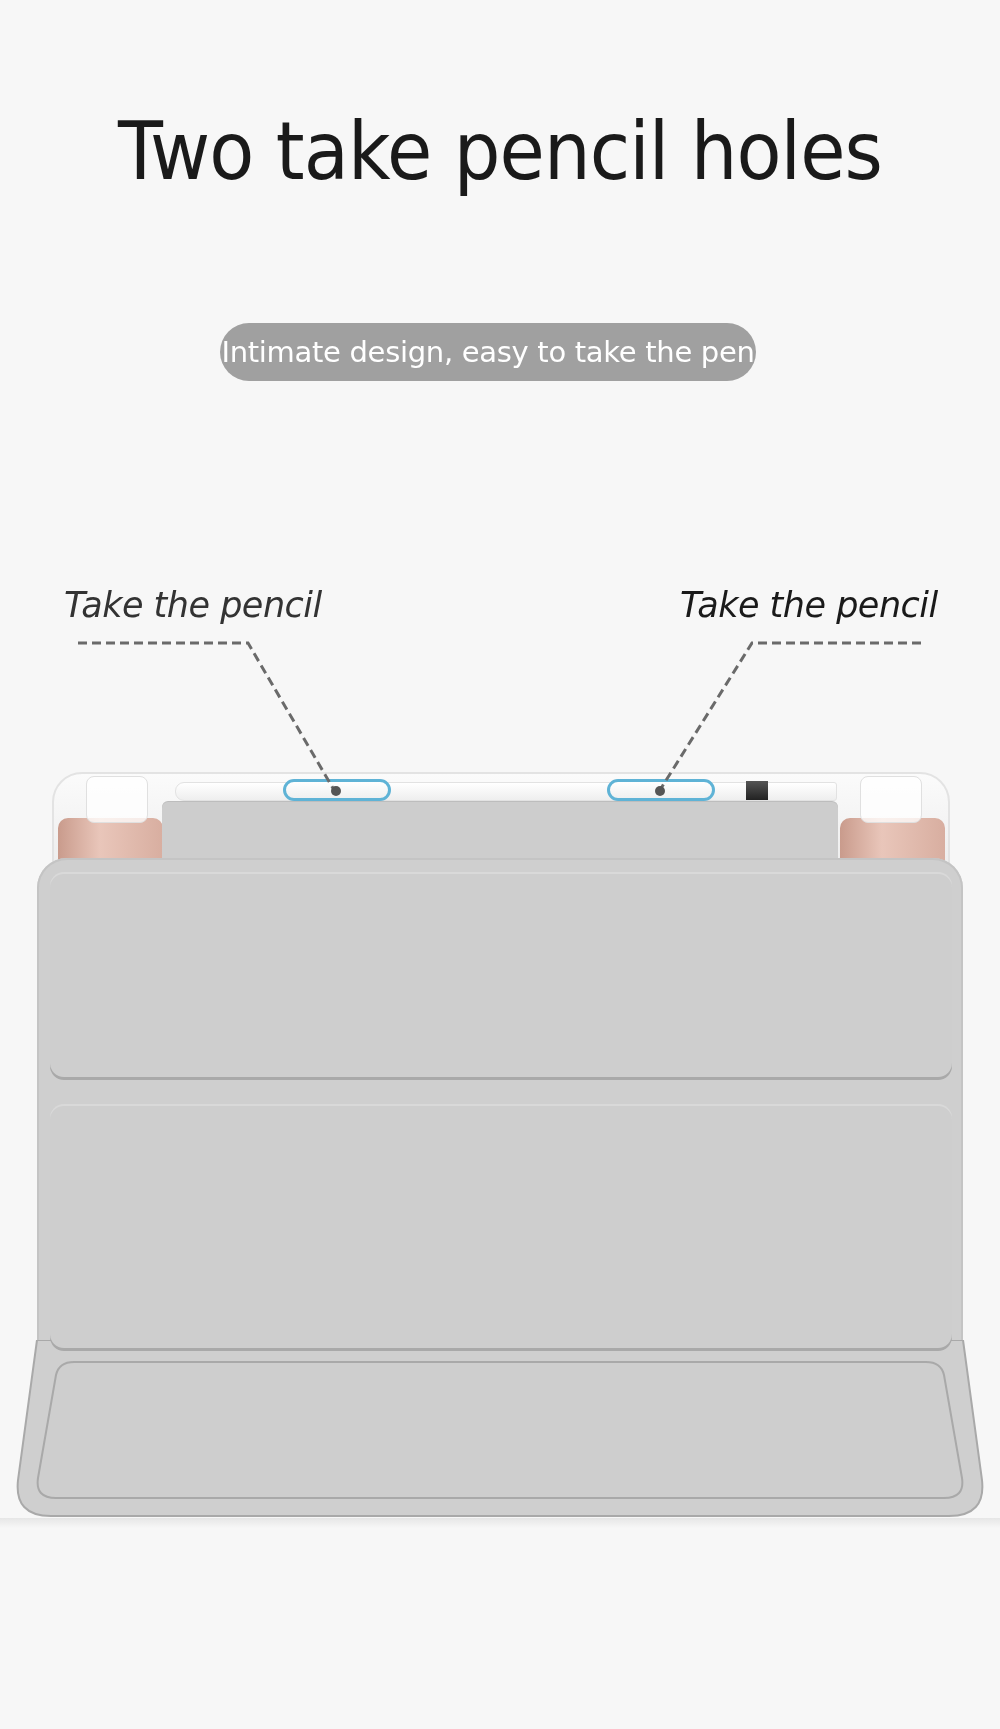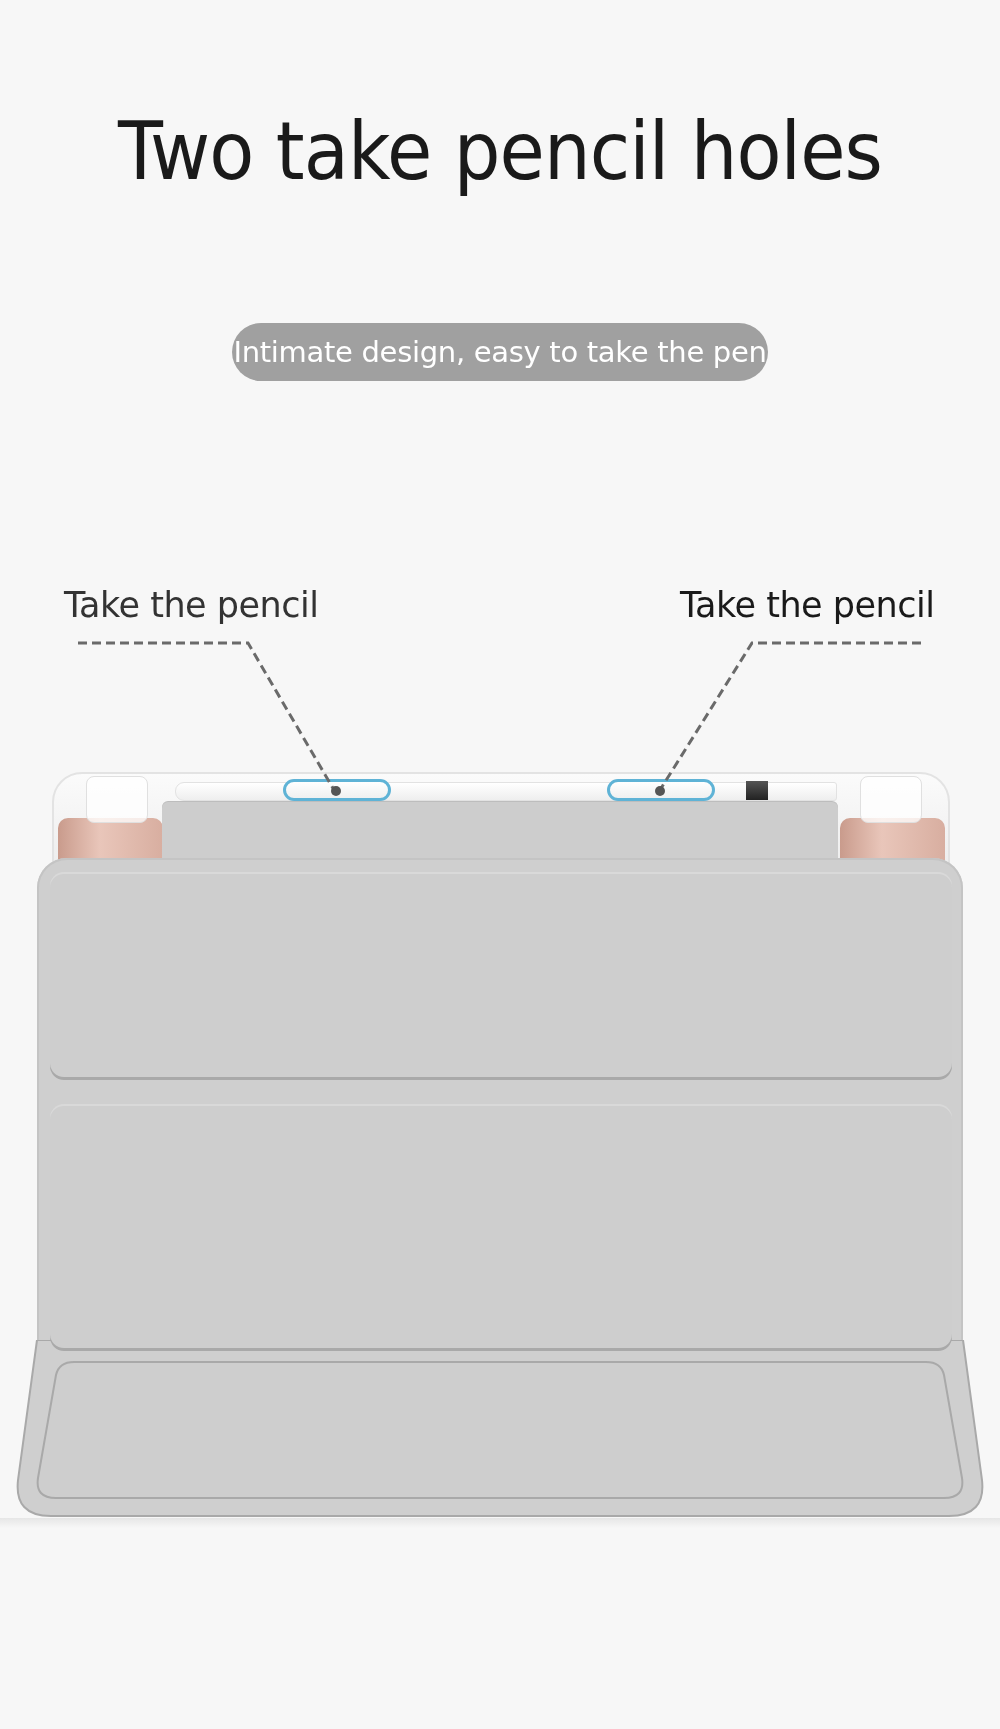--- a/index.html
+++ b/index.html
@@ -12,35 +12,36 @@
   }
   .title {
     position: absolute; left: 0; top: 105px; width: 1000px;
     text-align: center;
     font-size: 80px; font-weight: 400; letter-spacing: -1px;
     color: #1a1a1a;
     font-family: "DejaVu Sans", sans-serif;
     transform: scaleX(0.92);
   }
   .pill {
-    position: absolute; left: 232px; top: 323px;
+    position: absolute; left: 220px; top: 323px;
     width: 536px; height: 58px;
     border-radius: 29px;
     background: #a0a0a0;
     color: #ffffff;
     font-size: 29px;
     display: flex; align-items: center; justify-content: center;
     font-family: "DejaVu Sans", sans-serif;
     letter-spacing: -0.3px;
   }
   .callout-label {
     position: absolute; top: 585px;
     font-size: 35px;
     font-family: "DejaVu Sans", sans-serif;
     letter-spacing: -0.5px;
+    font-style: italic;
   }
   .callout-left { left: 64px; color: #333333; }
   .callout-right { left: 680px; color: #1a1a1a; }
 
   .leaders { position: absolute; left: 0; top: 0; width: 1000px; height: 900px; pointer-events: none; }
 
   
   .case-shell {
     position: absolute; left: 52px; top: 772px; width: 898px; height: 105px;
     border-radius: 30px 30px 0 0;

